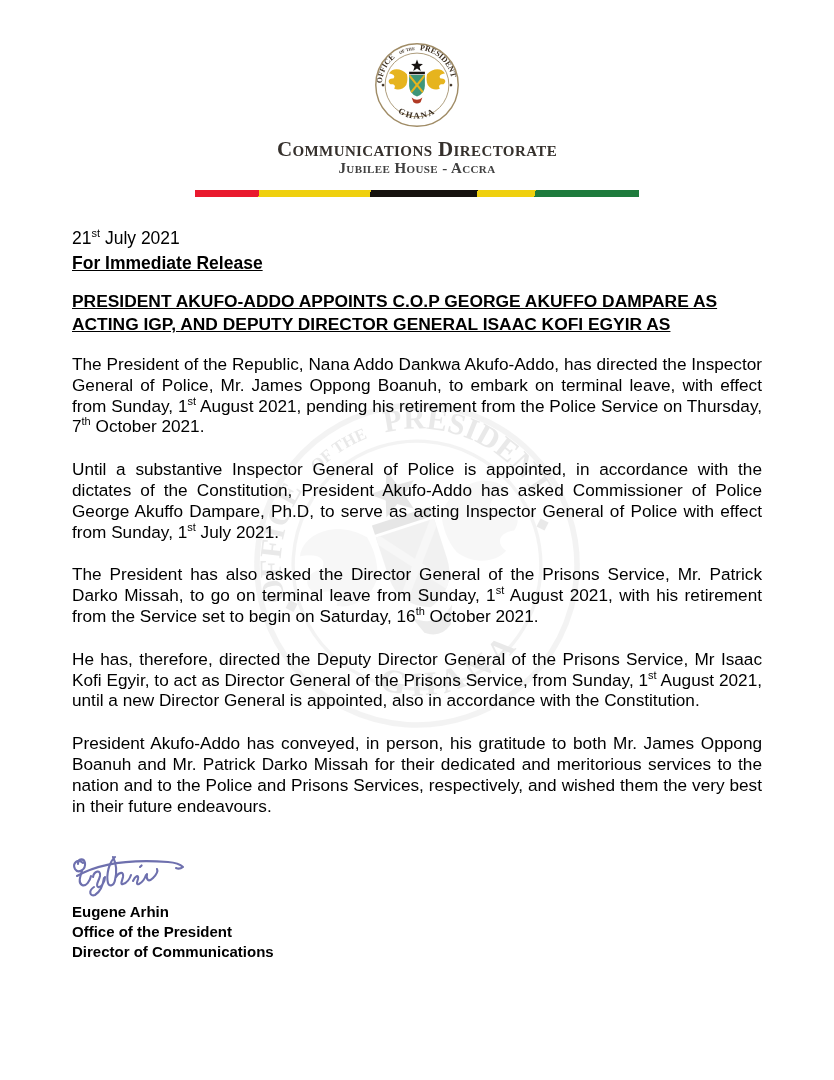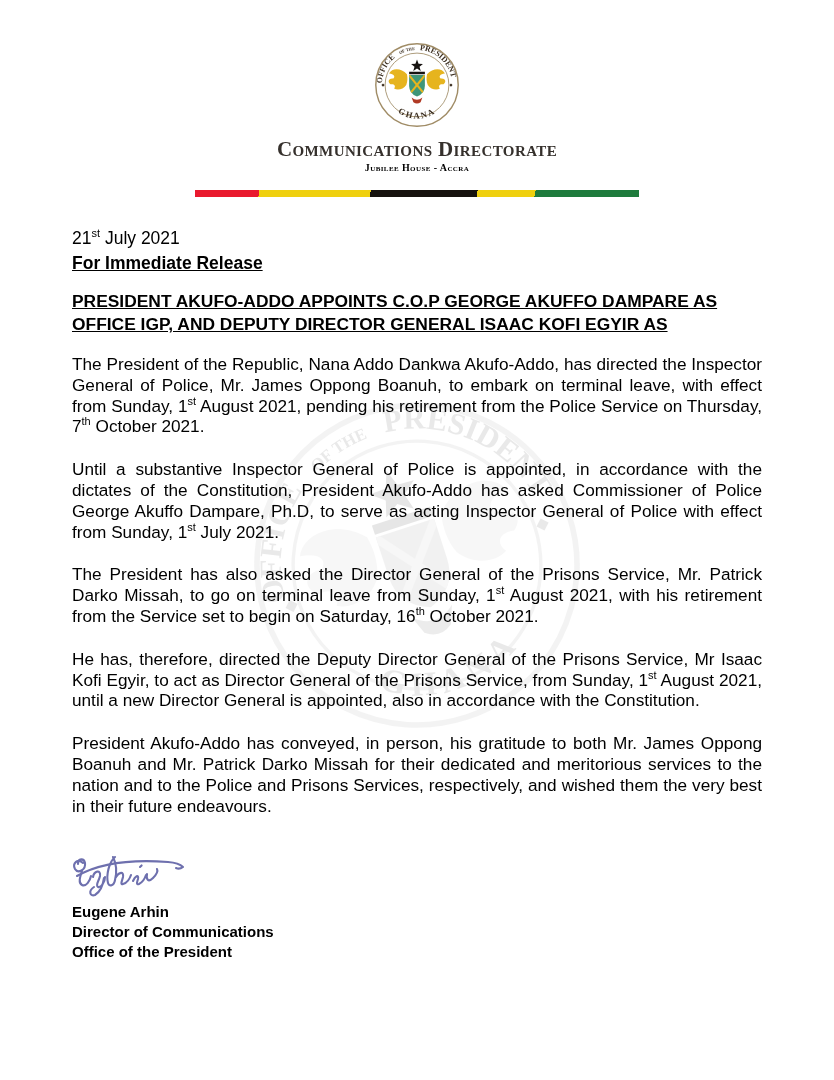--- a/index.html
+++ b/index.html
@@ -27,22 +27,22 @@
   .hdr { text-align: center; }
   .seal-svg { display: block; margin: 42px auto 0; width: 86px; height: 86px; }
   .seal-arc { font-family: "Liberation Serif", serif; font-weight: bold; fill: #3a2d1f; }
   .org-line1 {
     font-family: "Liberation Serif", serif; font-variant: small-caps;
     font-weight: bold; font-size: 21px; line-height: 22px;
     letter-spacing: 0.4px; color: #35302c; margin-top: 10px;
   }
   .org-line2 {
     font-family: "Liberation Serif", serif; font-variant: small-caps;
-    font-weight: bold; font-size: 10px; line-height: 16px;
-    letter-spacing: 0.4px; color: #000000;
+    font-weight: bold; font-size: 15px; line-height: 16px;
+    letter-spacing: 0.4px; color: #404040;
   }
   .flag-bar {
     width: 444px; height: 7px; margin: 14px auto 0;
     background: #ccc; 
   }
 
   
   .content { width: 690px; margin: 0 auto; }
   .date-line { font-size: 17.5px; margin-top: 30px; line-height: 22px; }
   sup { font-size: 11px; line-height: 0; vertical-align: super; }
@@ -121,21 +121,21 @@
   </div>
 
   <div class="content">
 
     <div class="date-line"><span>21</span><sup>st</sup><span> July 2021</span></div>
 
     <div class="release-label">For Immediate Release</div>
 
     <div class="press-title">
       <div class="title-line"><span>PRESIDENT AKUFO-ADDO APPOINTS C.O.P GEORGE AKUFFO DAMPARE AS</span></div>
-      <div class="title-line"><span>OFFICE IGP, AND DEPUTY DIRECTOR GENERAL ISAAC KOFI EGYIR AS</span></div>
+      <div class="title-line"><span>ACTING IGP, AND DEPUTY DIRECTOR GENERAL ISAAC KOFI EGYIR AS</span></div>
     </div>
 
     <div class="paras">
         <p><span>The President of the Republic, Nana Addo Dankwa Akufo-Addo, has directed the Inspector General of Police, Mr. James Oppong Boanuh, to embark on terminal leave, with effect from Sunday, 1</span><sup>st</sup><span> August 2021, pending his retirement from the Police Service on Thursday, 7</span><sup>th</sup><span> October 2021.</span></p>
         <p><span>Until a substantive Inspector General of Police is appointed, in accordance with the dictates of the Constitution, President Akufo-Addo has asked Commissioner of Police George Akuffo Dampare, Ph.D, to serve as acting Inspector General of Police with effect from Sunday, 1</span><sup>st</sup><span> July 2021.</span></p>
         <p><span>The President has also asked the Director General of the Prisons Service, Mr. Patrick Darko Missah, to go on terminal leave from Sunday, 1</span><sup>st</sup><span> August 2021, with his retirement from the Service set to begin on Saturday, 16</span><sup>th</sup><span> October 2021.</span></p>
         <p><span>He has, therefore, directed the Deputy Director General of the Prisons Service, Mr Isaac Kofi Egyir, to act as Director General of the Prisons Service, from Sunday, 1</span><sup>st</sup><span> August 2021, until a new Director General is appointed, also in accordance with the Constitution.</span></p>
         <p><span>President Akufo-Addo has conveyed, in person, his gratitude to both Mr. James Oppong Boanuh and Mr. Patrick Darko Missah for their dedicated and meritorious services to the nation and to the Police and Prisons Services, respectively, and wished them the very best in their future endeavours.</span></p>
       </div>
 
@@ -146,18 +146,18 @@
         <path d="M45,7 C39,12 36,25 38,33 C39,37 44,36 45,30 C47,22 46,13 43,7"></path>
         <path d="M46,27 C49,22 54,21 53,27 C52,31 50,35 53,34 C57,33 60,28 61,25"></path>
         <path d="M63,31 C65,26 69,24 68,29 C67,32 66,35 69,34 C73,32 75,28 76,25 M77,24 C76,29 78,33 83,28 C86,25 88,21 87,19"></path>
         <path d="M70,17 l1.6,-1.6"></path>
         <path d="M7,26 C28,14 58,9 98,12 C105,12.5 110,14 113,17 C111,18.5 108,19 106,18"></path>
       </g>
     </svg>
 
     <div class="sig-block">
       <div class="sig-line">Eugene Arhin</div>
+      <div class="sig-line">Office of the President</div>
       <div class="sig-line">Director of Communications</div>
-      <div class="sig-line">Office of the President</div>
     </div>
 
   </div>
 </div>
 
 </body></html>

